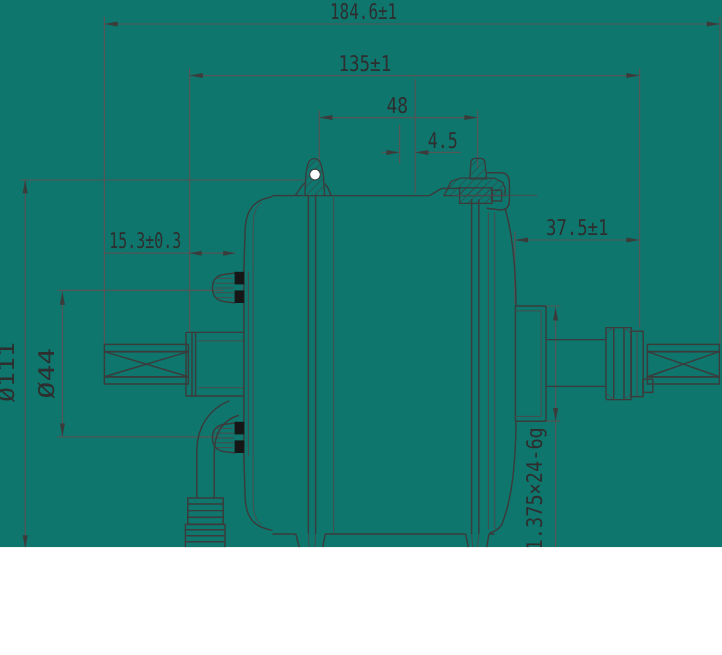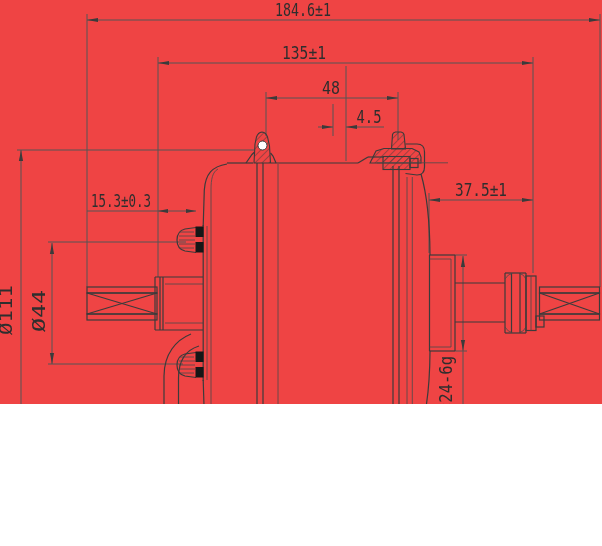--- a/index.html
+++ b/index.html
@@ -1,16 +1,16 @@
 <!DOCTYPE html>
 <html><head>
 <meta charset="utf-8">
 <style>
   html,body{margin:0;padding:0;background:#fff;}
-  .sheet{width:602px;height:404px;background:#ef4444;position:relative;overflow:hidden;}
+  .sheet{width:602px;height:456px;background:#0f766e;position:relative;overflow:hidden;}
   svg{display:block;}
   .dim{stroke:#555;stroke-width:1;fill:none;}
   .obj{stroke:#3b3b3b;stroke-width:1.2;fill:none;}
   .thin{stroke:#4a4a4a;stroke-width:0.8;fill:none;}
   .arr{fill:#3b3b3b;stroke:none;}
   .seal{fill:#161616;stroke:#161616;}
   .hatched{fill:url(#hatch);stroke:#3b3b3b;stroke-width:1.1;}
   .dimtext{font-family:"DejaVu Sans Mono","Liberation Mono",monospace;
            font-size:18px;fill:#2e2e2e;}
 </style>

